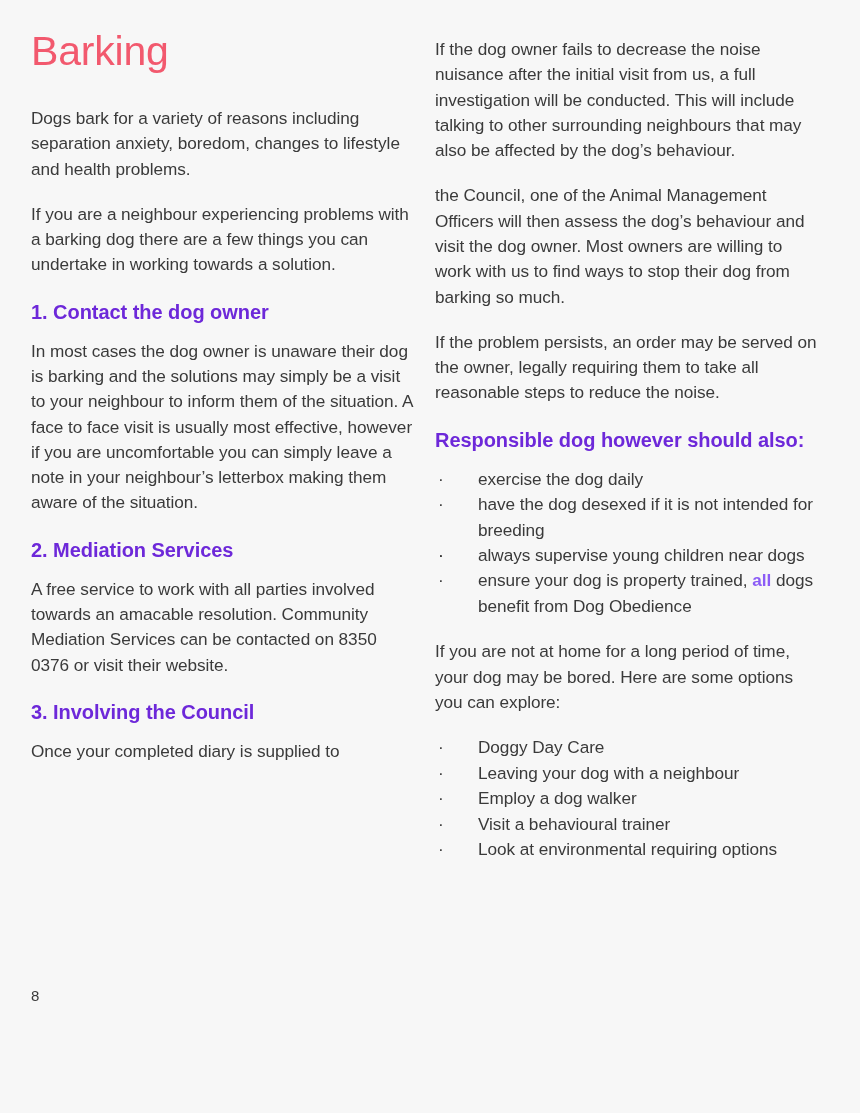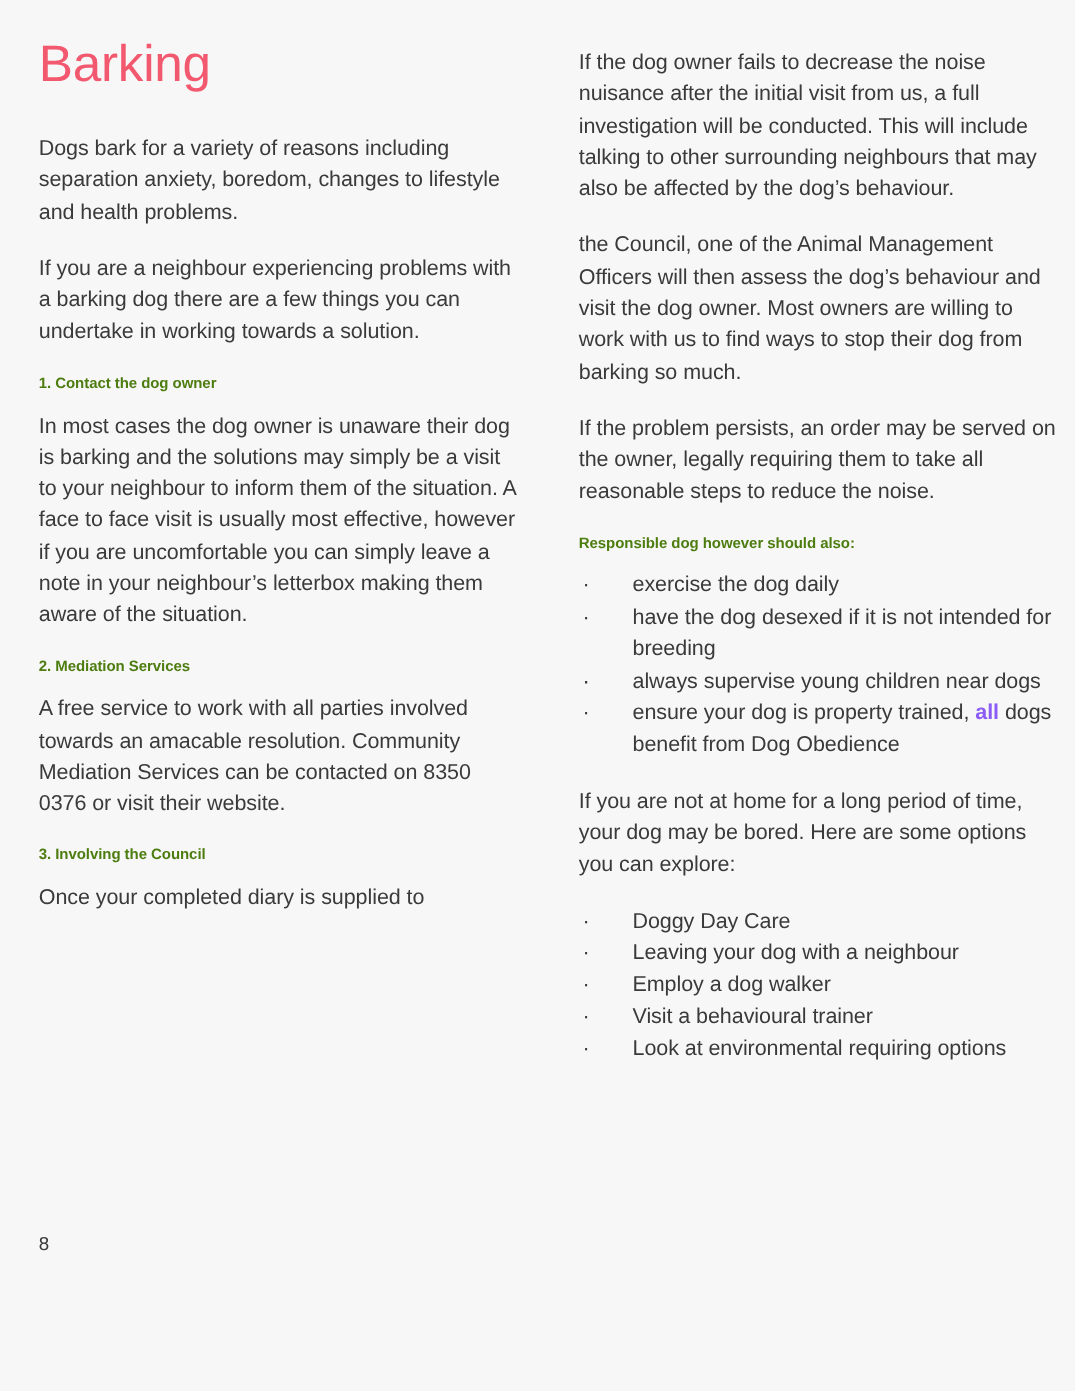--- a/index.html
+++ b/index.html
@@ -18,21 +18,21 @@
   .page {
     position: relative;
     width: 860px;
     height: 1113px;
     box-sizing: border-box;
     padding: 30px 36px 0 31px;
   }
 
   .columns {
     display: flex;
-    gap: 48px;
+    gap: 20px;
     align-items: flex-start;
   }
 
   .col {
     width: 384px;
     flex: 0 0 384px;
   }
 
   .col-right {
     padding-top: 7px;
@@ -53,24 +53,24 @@
     margin: 0 0 20px 0;
     color: #3a3a3a;
     letter-spacing: -0.05px;
   }
 
   p.body:last-child {
     margin-bottom: 12px;
   }
 
   h2.section-heading {
-    font-size: 12px;
+    font-size: 20px;
     font-weight: bold;
     line-height: 1.4;
-    color: #4d7c0f;
+    color: #6d28d9;
     margin: 0 0 13px 0;
     letter-spacing: -0.05px;
   }
 
   ul.bullets {
     list-style: none;
     margin: 0 0 20px 0;
     padding: 0;
   }
 

